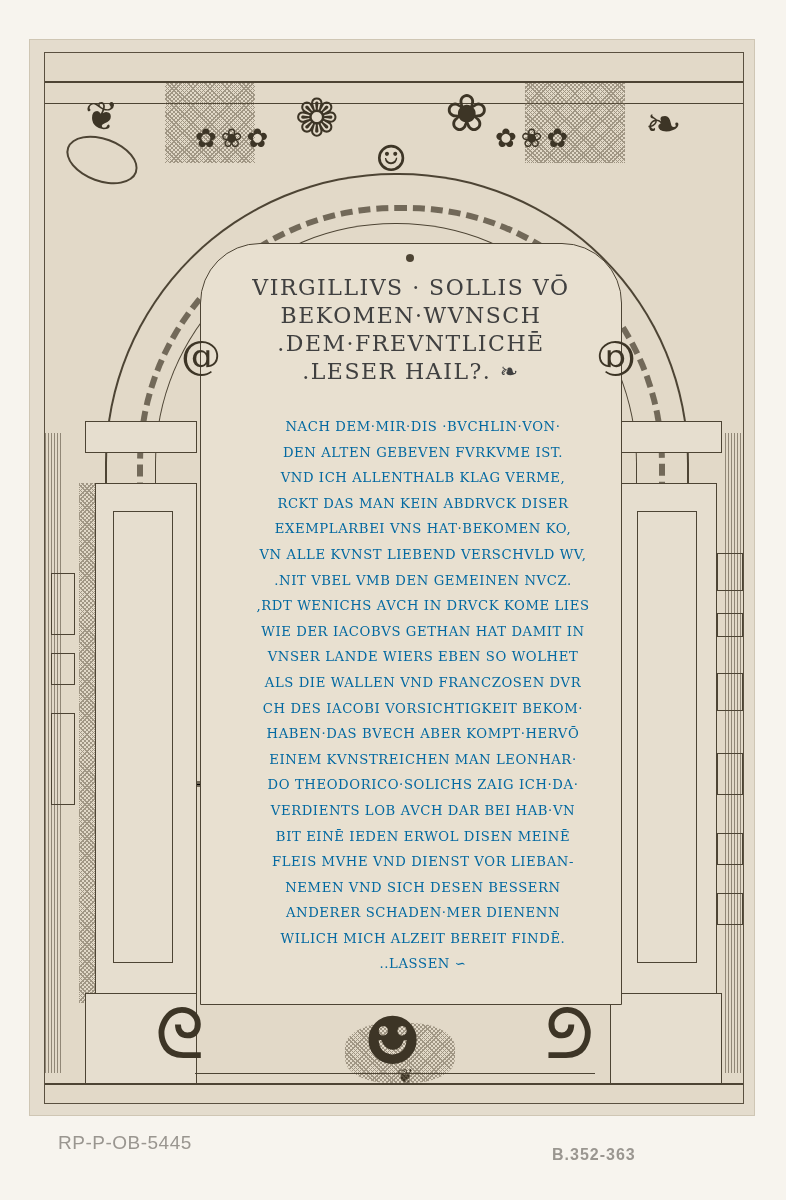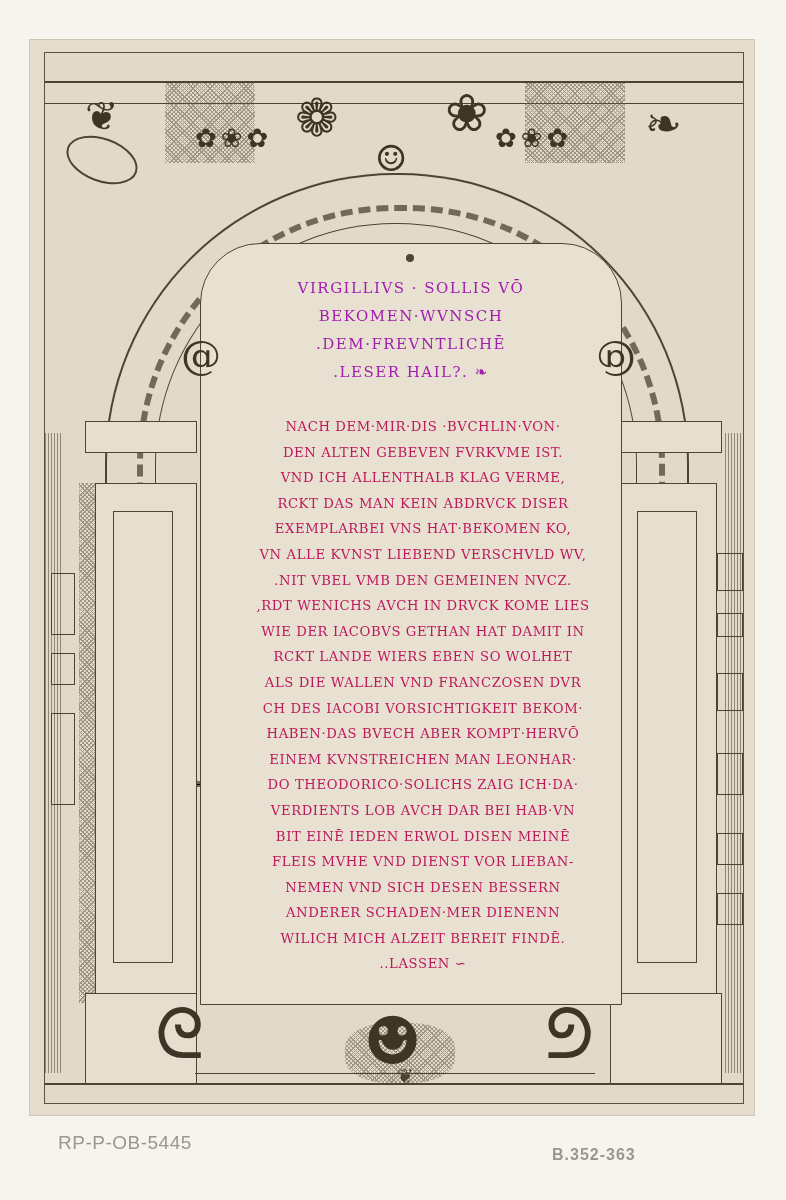--- a/index.html
+++ b/index.html
@@ -8,22 +8,22 @@
   .plate { position:absolute; left:14px; top:12px; width:698px; height:1050px; border:1.5px solid #5a5040; background:#e2d9c8; }
   .hatch { position:absolute; background:repeating-linear-gradient(45deg, #6b604d 0 1px, transparent 1px 3px), repeating-linear-gradient(-45deg, #6b604d 0 1px, transparent 1px 3px); opacity:0.55; }
   .hatch-v { position:absolute; background:repeating-linear-gradient(90deg, #5a5040 0 1px, transparent 1px 3px); opacity:0.6; }
   .line { position:absolute; background:#4d4434; }
   .pilaster { position:absolute; border:1.5px solid #4d4434; background:#e6decf; }
   .panel { position:absolute; border:1.5px solid #4d4434; }
   .arch { position:absolute; left:60px; top:120px; width:580px; height:600px; border:2px solid #4d4434; border-bottom:none; border-radius:290px 290px 0 0; }
   .arch.inner { left:92px; top:152px; width:516px; height:570px; border-radius:258px 258px 0 0; border-style:dashed; border-width:6px; border-color:#4d4434; opacity:0.75; }
   .arch.inner2 { left:110px; top:170px; width:480px; height:560px; border-radius:240px 240px 0 0; border-width:1.5px; border-style:solid; }
   .tablet { position:absolute; left:155px; top:190px; width:420px; height:760px; background:#e8e0d0; border:1.5px solid #4d4434; border-radius:60px 60px 0 0; }
-  .title { position:absolute; left:40px; top:30px; width:340px; text-align:center; color:#a21caf; font-size:15px; line-height:28px; letter-spacing:1.5px; }
-  .body-text { position:absolute; left:12px; top:170px; width:420px; text-align:center; color:#be185d; font-size:13.2px; line-height:25.6px; letter-spacing:0.6px; white-space:nowrap; }
+  .title { position:absolute; left:40px; top:30px; width:340px; text-align:center; color:#404040; font-size:22px; line-height:28px; letter-spacing:1.5px; }
+  .body-text { position:absolute; left:12px; top:170px; width:420px; text-align:center; color:#0369a1; font-size:13.2px; line-height:25.6px; letter-spacing:0.6px; white-space:nowrap; }
   .body-text div { height:25.6px; }
   .ornament { position:absolute; color:#3d3526; }
   .label { position:absolute; font-family:"Liberation Sans", sans-serif; color:#9a9690; }
   .label-left { left:58px; top:1132px; font-size:19px; letter-spacing:0.5px; }
   .label-right { left:552px; top:1146px; font-size:16px; letter-spacing:1px;font-weight:bold; }
 </style>
 </head>
 <body>
 
 <div class="print">
@@ -87,21 +87,21 @@
       <div class="body-text">
         <div>NACH DEM·MIR·DIS ·BVCHLIN·VON·</div>
         <div>DEN ALTEN GEBEVEN FVRKVME IST.</div>
         <div>VND ICH ALLENTHALB KLAG VERME,</div>
         <div>RCKT DAS MAN KEIN ABDRVCK DISER</div>
         <div>EXEMPLARBEI VNS HAT·BEKOMEN KO,</div>
         <div>VN ALLE KVNST LIEBEND VERSCHVLD WV,</div>
         <div>.NIT VBEL VMB DEN GEMEINEN NVCZ.</div>
         <div>,RDT WENICHS AVCH IN DRVCK KOME LIES</div>
         <div>WIE DER IACOBVS GETHAN HAT DAMIT IN</div>
-        <div>RCKT LANDE WIERS EBEN SO WOLHET</div>
+        <div>VNSER LANDE WIERS EBEN SO WOLHET</div>
         <div>ALS DIE WALLEN VND FRANCZOSEN DVR</div>
         <div>CH DES IACOBI VORSICHTIGKEIT BEKOM·</div>
         <div>HABEN·DAS BVECH ABER KOMPT·HERVŌ</div>
         <div>EINEM KVNSTREICHEN MAN LEONHAR·</div>
         <div>DO THEODORICO·SOLICHS ZAIG ICH·DA·</div>
         <div>VERDIENTS LOB AVCH DAR BEI HAB·VN</div>
         <div>BIT EINĒ IEDEN ERWOL DISEN MEINĒ</div>
         <div>FLEIS MVHE VND DIENST VOR LIEBAN-</div>
         <div>NEMEN VND SICH DESEN BESSERN</div>
         <div>ANDERER SCHADEN·MER DIENENN</div>

